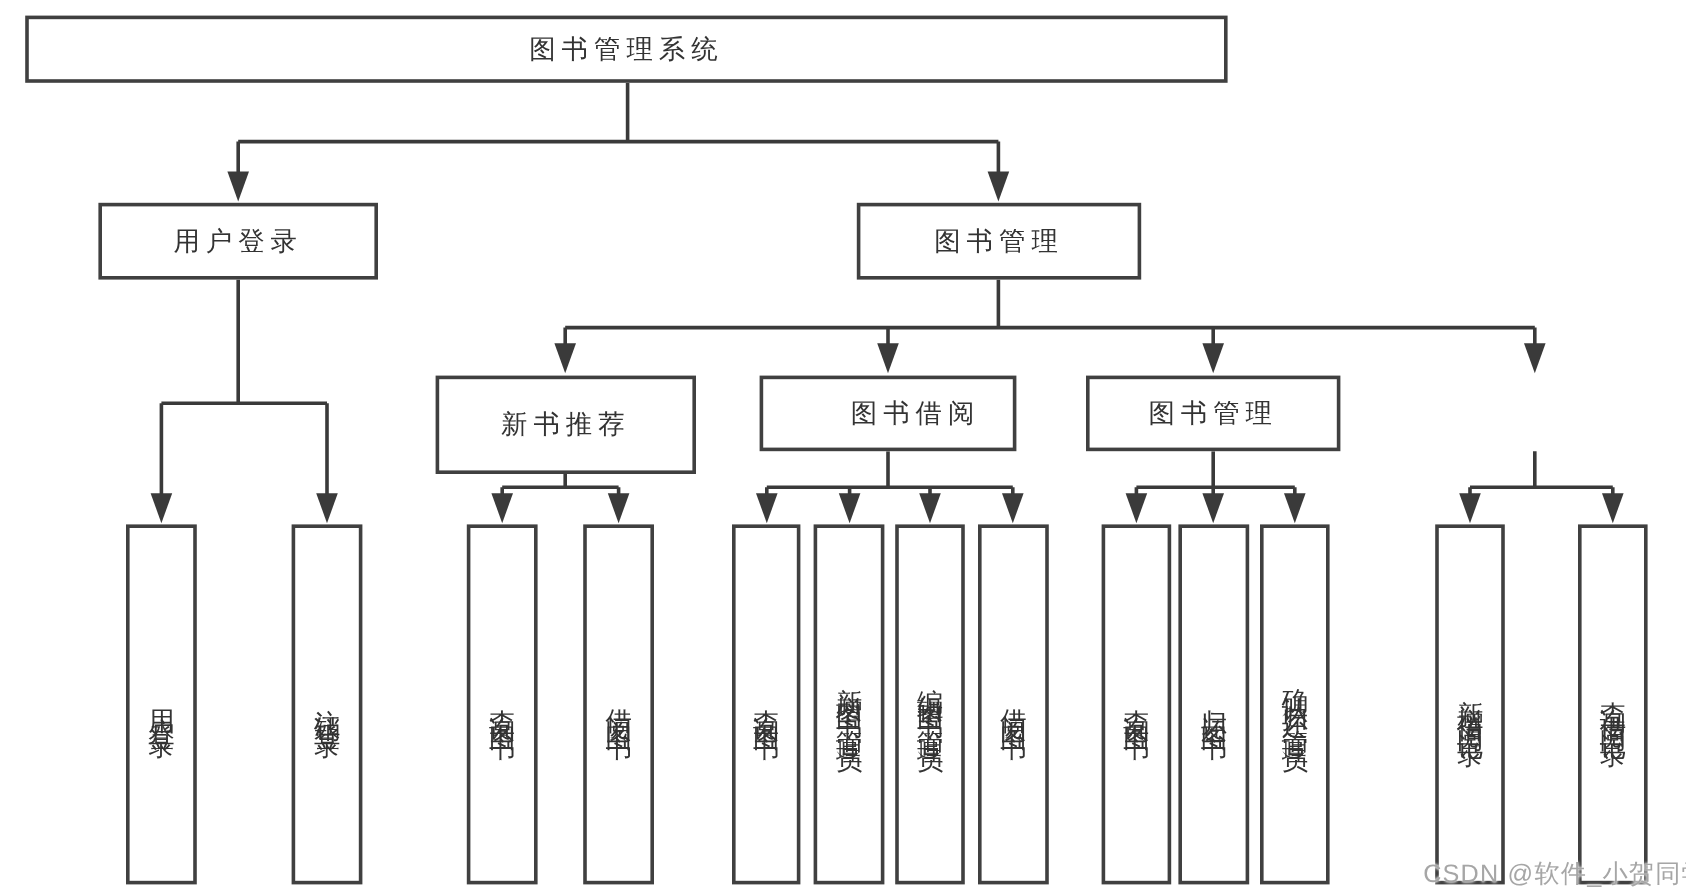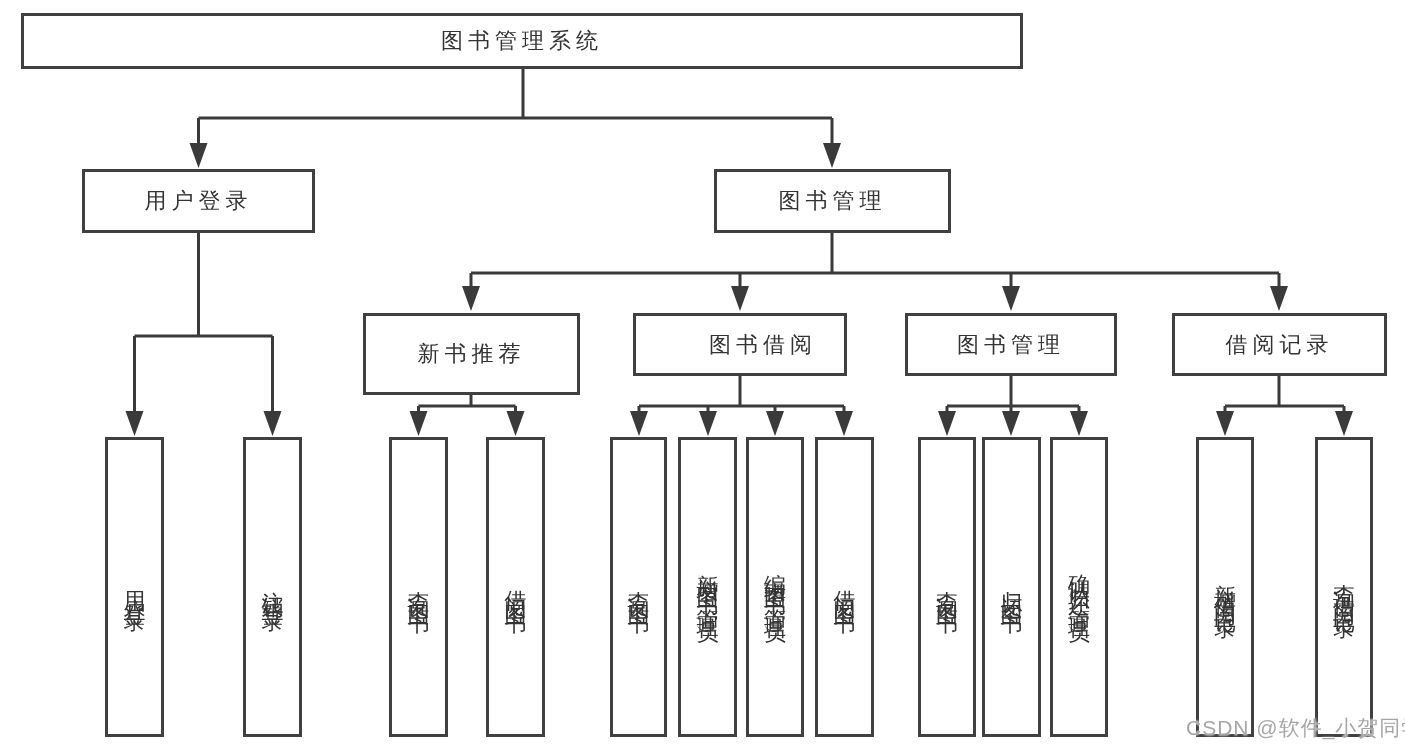--- a/index.html
+++ b/index.html
@@ -117,23 +117,20 @@
 
   <div class="node" id="n-new-book-rec">
     <span>新书推荐</span>
   </div>
   <div class="node" id="n-book-borrow">
     <span>图书借阅</span>
   </div>
   <div class="node" id="n-current-borrow">
     <span>图书管理</span>
   </div>
-  <div class="node" id="n-borrow-records">
-    <span>借阅记录</span>
-  </div>
 
   <div class="node leaf" id="n-leaf-user-login">
     <span class="vtext">用户登录</span>
   </div>
   <div class="node leaf" id="n-leaf-logout">
     <span class="vtext">注销登录</span>
   </div>
   <div class="node leaf" id="n-leaf-query-book-1">
     <span class="vtext">查询图书</span>
   </div>

